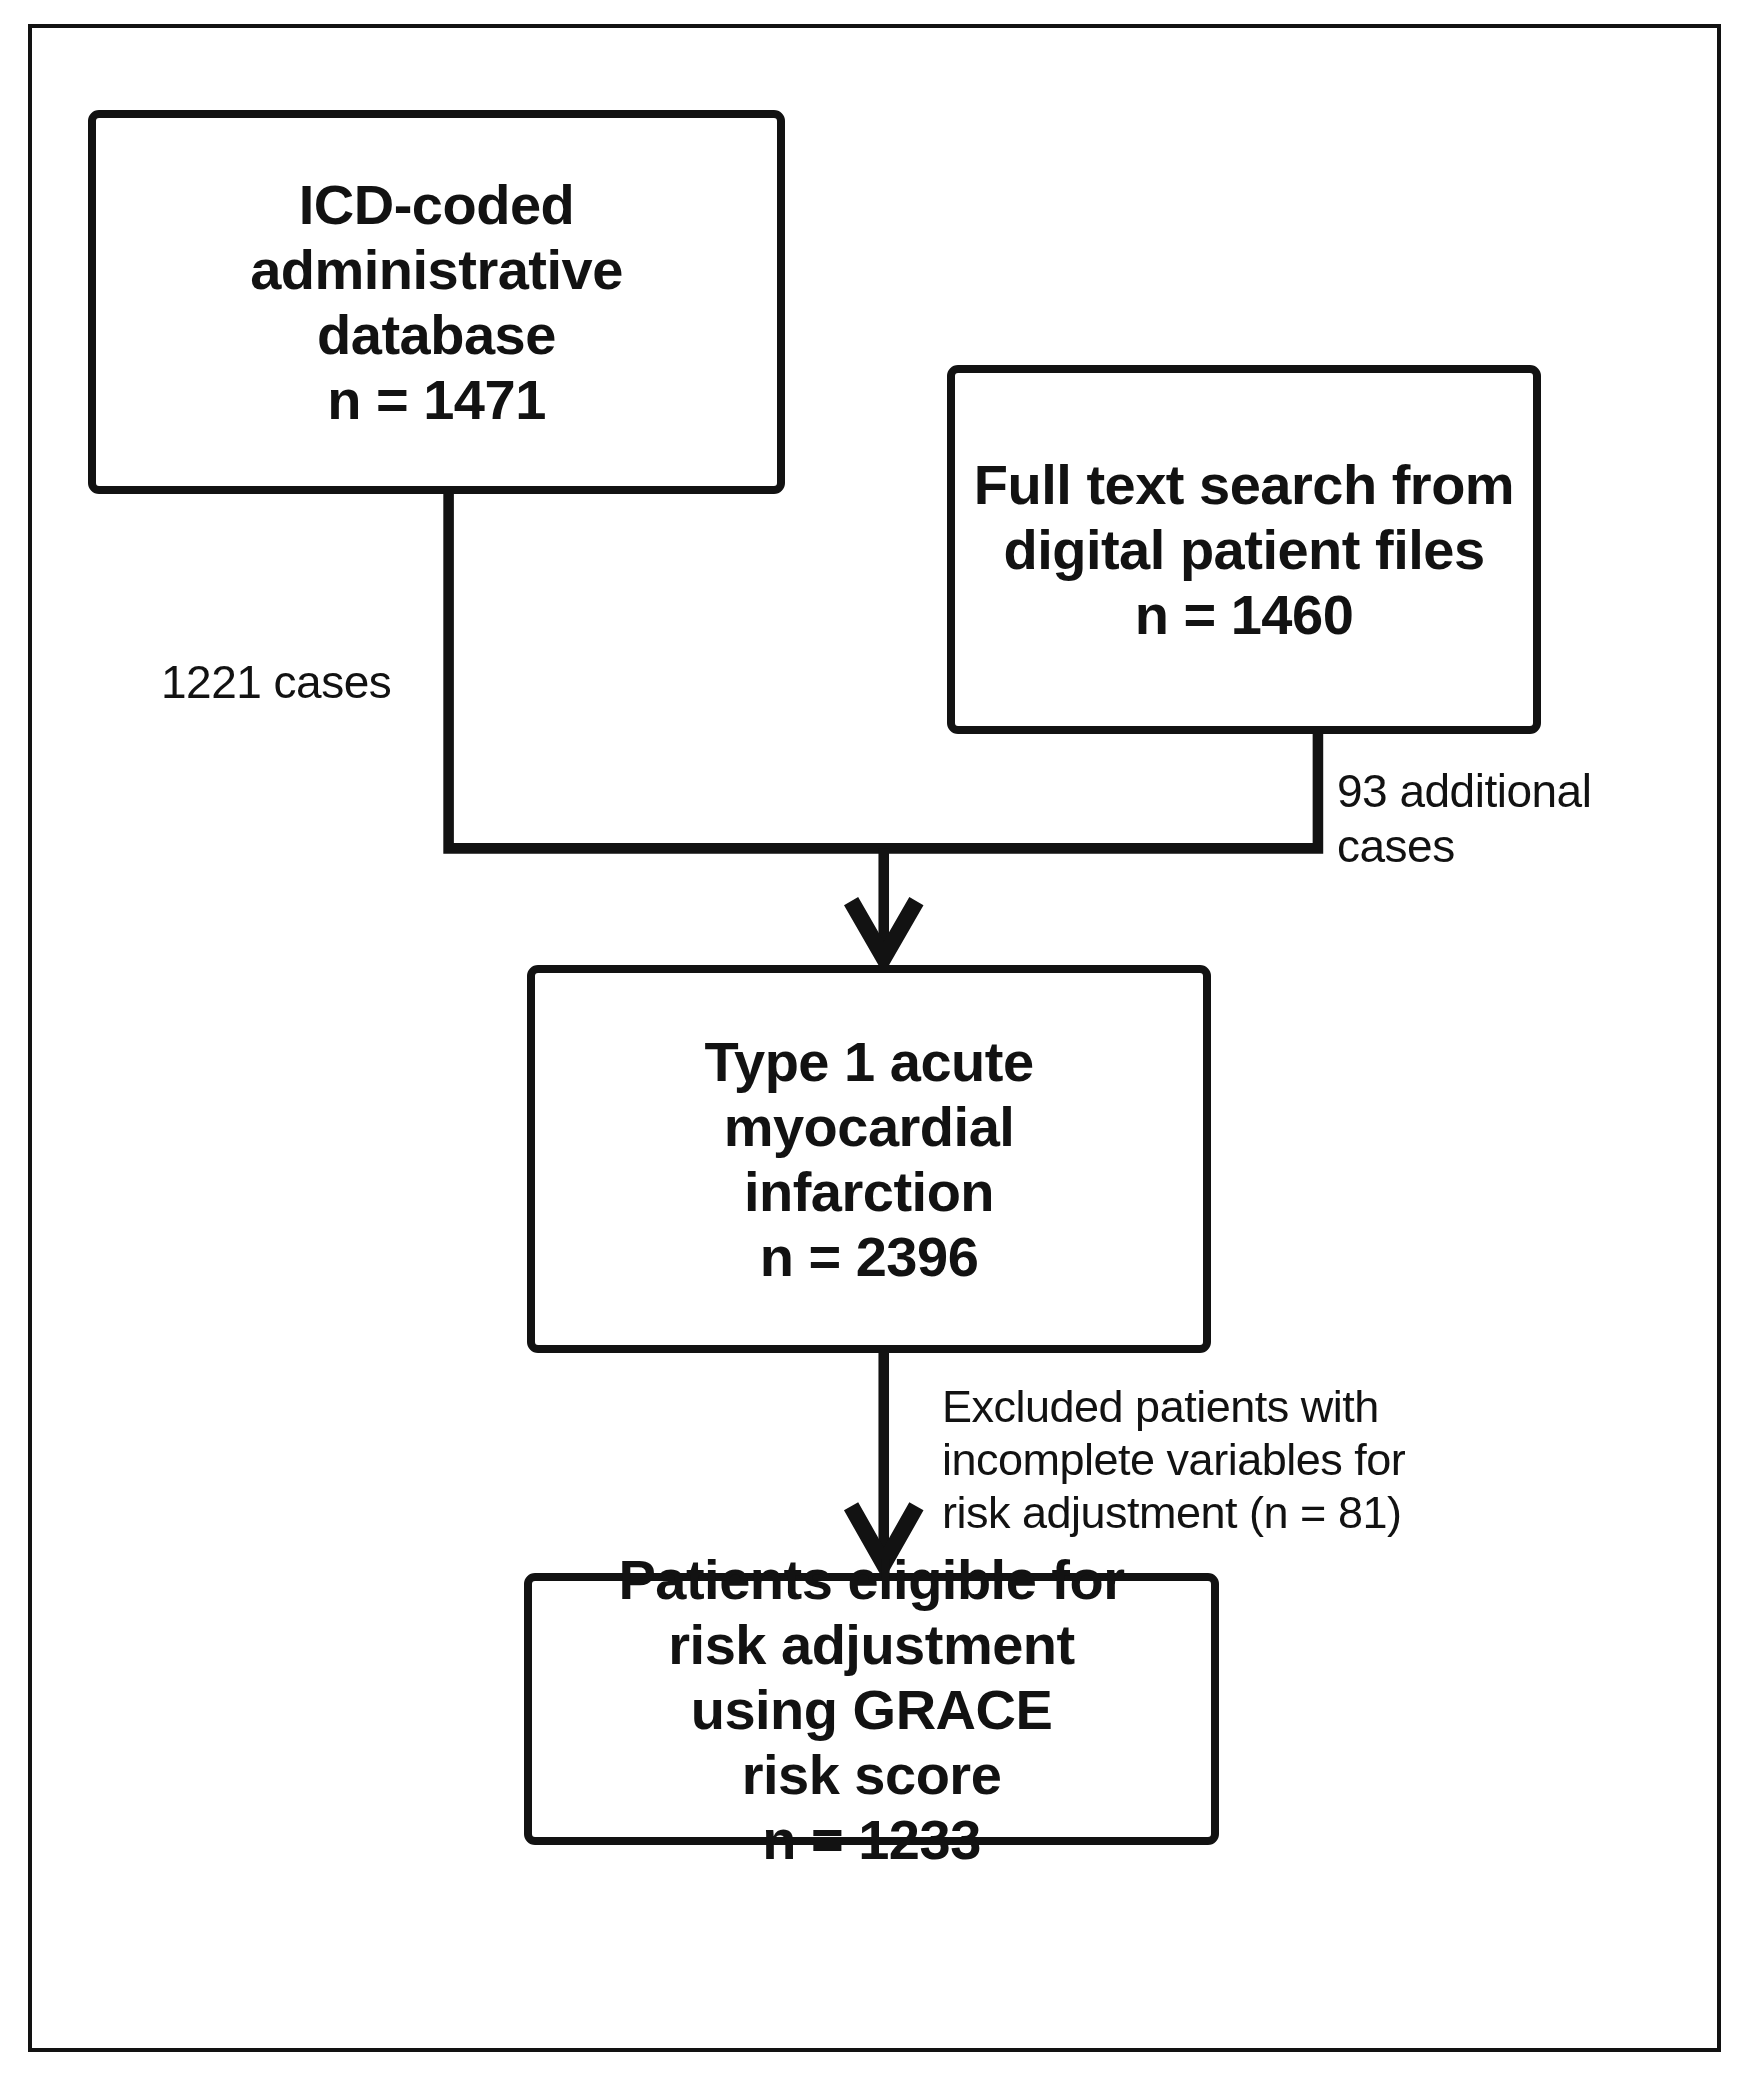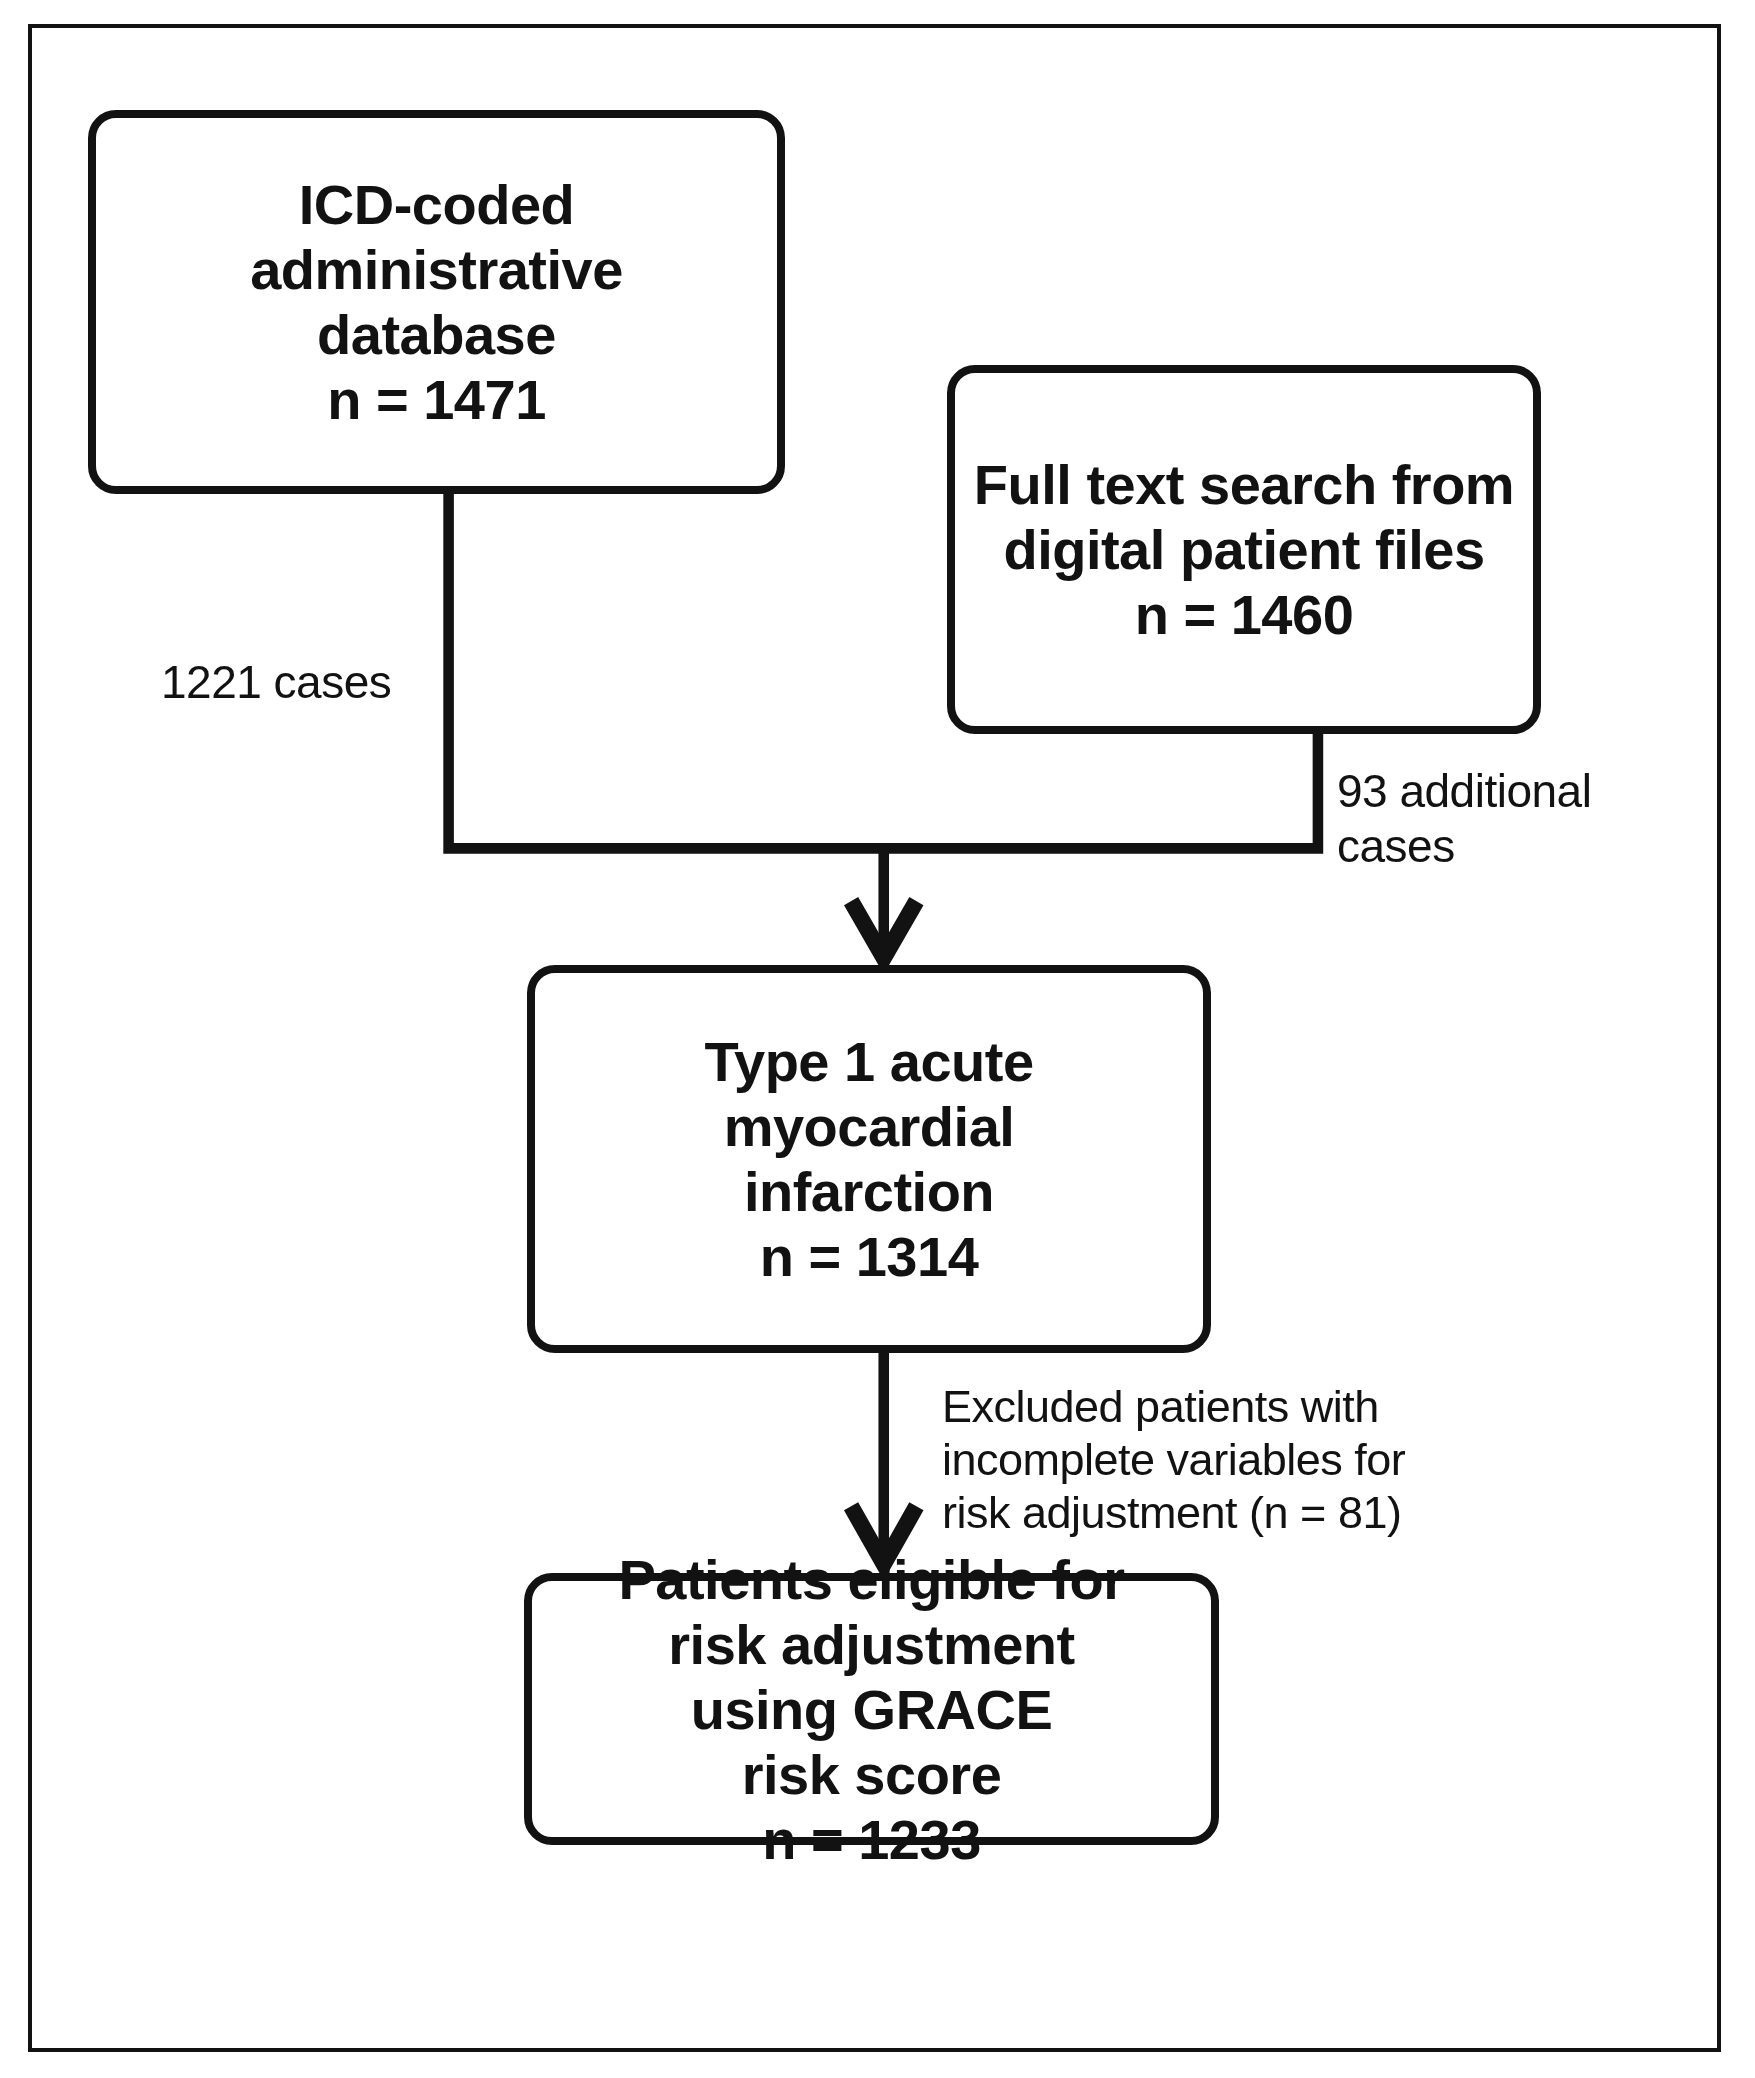--- a/index.html
+++ b/index.html
@@ -42,21 +42,21 @@
     fill: none;
     stroke-linejoin: miter;
     stroke-linecap: butt;
   }
   .node {
     position: absolute;
     z-index: 2;
     box-sizing: border-box;
     background: #ffffff;
     border: 8.6px solid #121212;
-    border-radius: 28px;
+    border-radius: 11px;
     display: flex;
     flex-direction: column;
     justify-content: center;
     align-items: center;
     text-align: center;
     font-weight: bold;
     font-size: 56px;
     line-height: 65px;
     color: #121212;
     letter-spacing: -0.5px;
@@ -105,21 +105,21 @@
   <div class="node" id="node-fulltext">
     <div>Full text search from</div>
     <div>digital patient files</div>
     <div>n = 1460</div>
   </div>
 
   <div class="node" id="node-ami">
     <div>Type 1 acute</div>
     <div>myocardial</div>
     <div>infarction</div>
-    <div>n = 1314</div>
+    <div>n = 2396</div>
   </div>
 
   <div class="node" id="node-eligible">
     <div>Patients eligible for</div>
     <div>risk adjustment</div>
     <div>using GRACE</div>
     <div>risk score</div>
     <div>n = 1233</div>
   </div>
 

